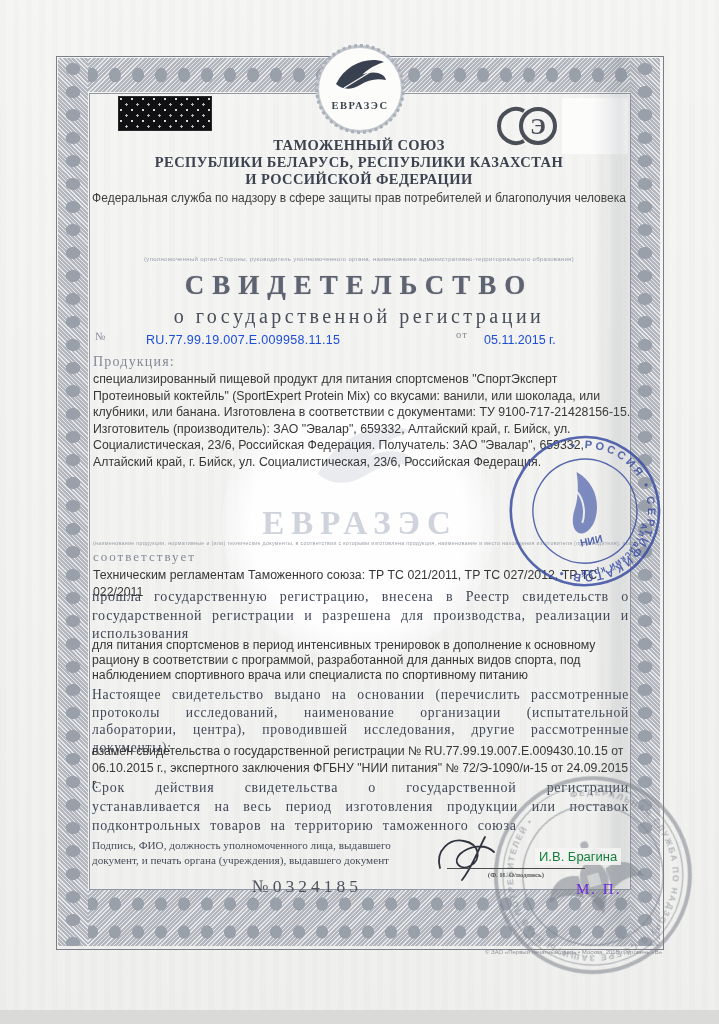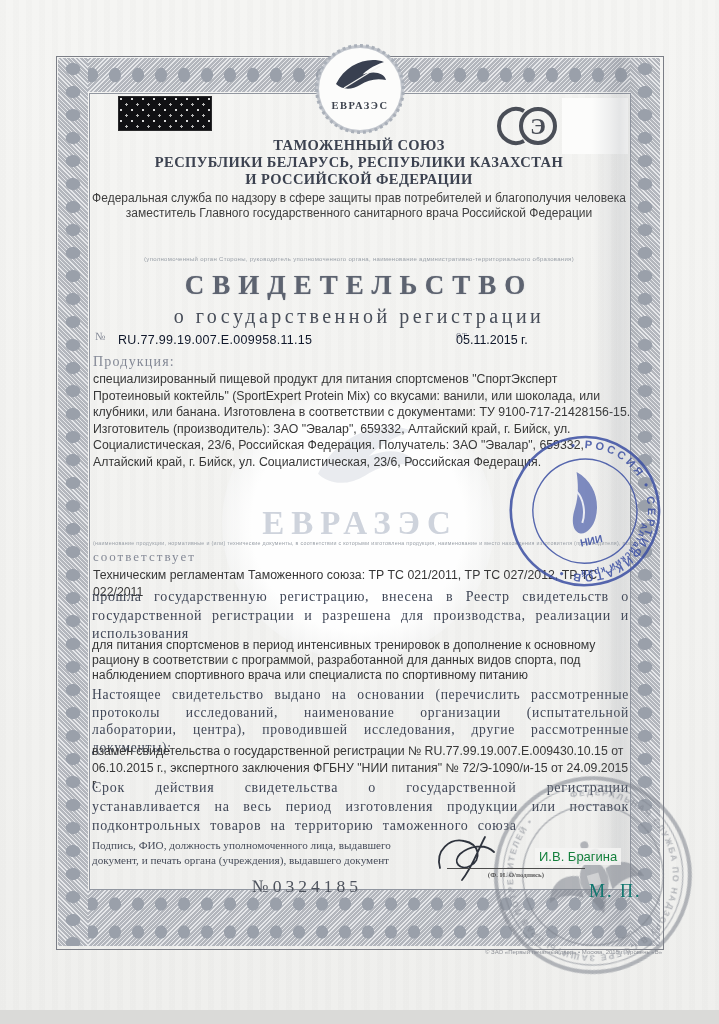--- a/index.html
+++ b/index.html
@@ -66,42 +66,42 @@
   
   .centered { left:90px; width:538px; text-align:center; z-index:2; }
   .union-line { font-weight:bold; font-size:14.5px; letter-spacing:.4px; color:#3c4250; }
   .auth-line  { font-size:12px; color:#3e3e3e; }
   .tiny-note  { font-size:6px; color:#9aa0a8; letter-spacing:.3px; white-space:nowrap; overflow:hidden; }
   .cert-title { font-weight:bold; font-size:27px; letter-spacing:8px; color:#5d6370;
     text-shadow:0 0 1px rgba(93,99,112,.55); }
   .cert-sub   { font-size:20px; letter-spacing:3.5px; color:#474d59; }
 
   .glabel { color:#848996; letter-spacing:1.2px; }
-  .val    { color:#0f172a; }
+  .val    { color:#1d4ed8;margin-left:28px; }
 
   .body-sans  { font-size:12.3px; line-height:16.6px; color:#373737; z-index:2; }
   .body-serif { font-size:14px; line-height:18.5px; color:#3f4656; letter-spacing:.7px;
     word-spacing:5px; text-align:justify; z-index:2; }
 
   
   .wm-circle { left:222px; top:388px; width:272px; height:272px; border-radius:50%; z-index:1;
     background:radial-gradient(circle, rgba(255,255,255,.95) 0 55%, rgba(240,241,243,.35) 75%, rgba(240,241,243,0) 100%); }
   .wm-text { left:235px; top:505px; width:250px; text-align:center; font-weight:bold;
     font-size:33px; letter-spacing:7px; color:rgba(173,181,196,.6); z-index:1; }
   .wm-swoosh { left:290px; top:415px; z-index:1; opacity:.35; }
 
   
   .stamp-blue { left:498px; top:424px; z-index:6; opacity:.85; transform:rotate(-12deg); }
   .stamp-gray { left:486px; top:768px; z-index:7; opacity:.55; transform:rotate(-16deg); filter:blur(.4px); }
   .signature-svg { left:430px; top:830px; z-index:8; }
   .sig-line { left:447px; top:868px; width:138px; border-top:1px solid #4c4c4c; z-index:8; }
   .sig-line-cap { left:447px; top:871px; width:138px; text-align:center; font-size:7px; color:#5a5a5a; z-index:8;font-weight:bold; }
   .signer { left:512px; top:848px; font-size:13px; color:#15803d; z-index:9;
     background:rgba(245,245,243,.85); padding:1px 4px;margin-left:23px; }
-  .seal-mark { left:589px; top:881px; font-size:18px; letter-spacing:2px; color:#0f766e; z-index:8; }
+  .seal-mark { left:576px; top:881px; font-size:15px; letter-spacing:2px; color:#6d28d9; z-index:8; }
   .serial { left:252px; top:876px; font-size:17.5px; letter-spacing:4px; color:#4d525c; z-index:6; }
   .footer-print { left:370px; top:949px; width:292px; text-align:right; font-size:6px; color:#8f9298; z-index:2; }
 </style>
 </head>
 <body>
 
 <div class="page">
   <div class="paper-tex"></div>
 
   <div class="abs frame-outerline"></div>
@@ -129,21 +129,20 @@
     <circle cx="50" cy="26" r="17" fill="none" stroke="#4a4e57" stroke-width="4"></circle>
     <text x="50" y="34" text-anchor="middle" font-family="Liberation Serif, serif" font-size="23" font-weight="bold" fill="#4a4e57">Э</text>
   </svg>
   <div class="abs white-patch"></div>
 
   <div class="abs centered serif union-line" style="top:154px;">РЕСПУБЛИКИ БЕЛАРУСЬ, РЕСПУБЛИКИ КАЗАХСТАН</div>
   <div class="abs centered serif union-line" style="top:137px;">ТАМОЖЕННЫЙ СОЮЗ</div>
   <div class="abs centered serif union-line" style="top:171px;">И РОССИЙСКОЙ ФЕДЕРАЦИИ</div>
 
   <div class="abs centered auth-line" style="top:191px;">Федеральная служба по надзору в сфере защиты прав потребителей и благополучия человека</div>
-  <div class="abs centered auth-line" style="top:206px;">заместитель Главного государственного санитарного врача Российской Федерации</div>
 
   <div class="abs centered tiny-note" style="top:256px;">(уполномоченный орган Стороны, руководитель уполномоченного органа, наименование административно-территориального образования)</div>
 
   <div class="abs centered serif cert-title" style="top:270px;">СВИДЕТЕЛЬСТВО</div>
   <div class="abs centered serif cert-sub" style="top:305px;">о государственной регистрации</div>
 
   <div class="abs serif glabel" style="left:95px; top:330px; font-size:11px;">№</div>
   <div class="abs val" style="left:118px; top:333px; font-size:12.5px; letter-spacing:.3px; z-index:2;">RU.77.99.19.007.Е.009958.11.15</div>
   <div class="abs serif glabel" style="left:432px; top:329px; font-size:10.5px;margin-left:24px;">от</div>
   <div class="abs val" style="left:456px; top:333px; font-size:12.5px; z-index:2;">05.11.2015 г.</div>

